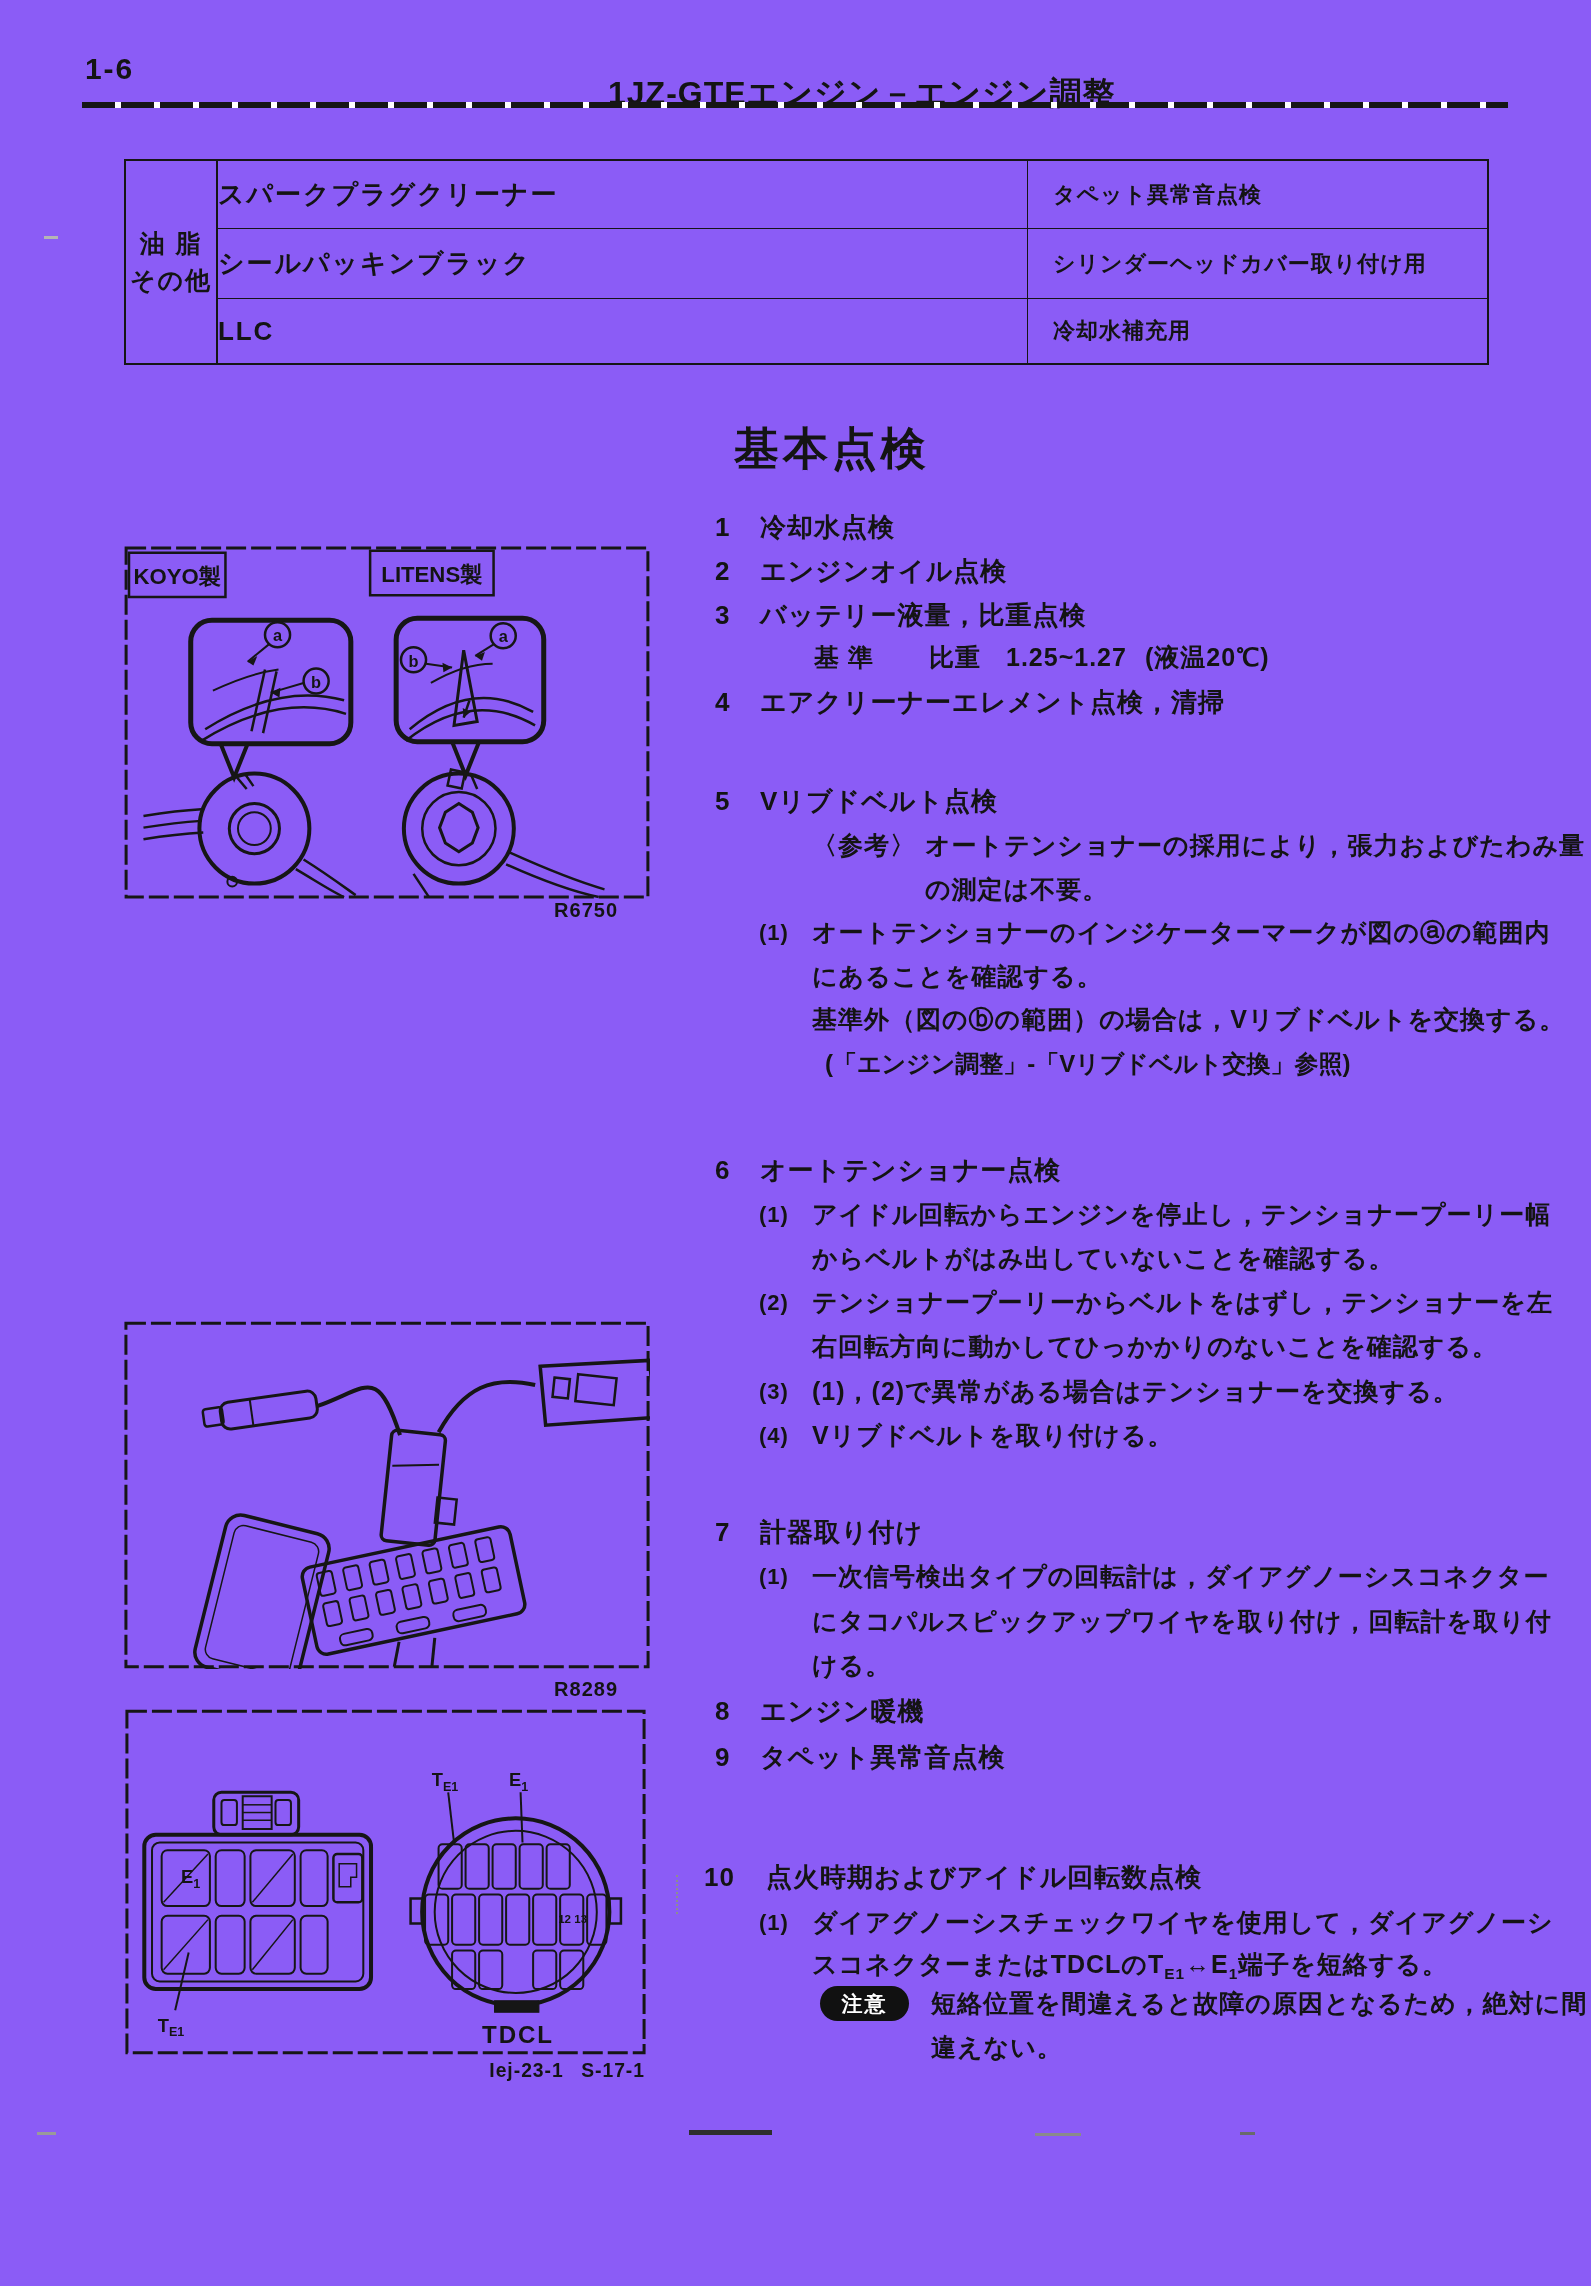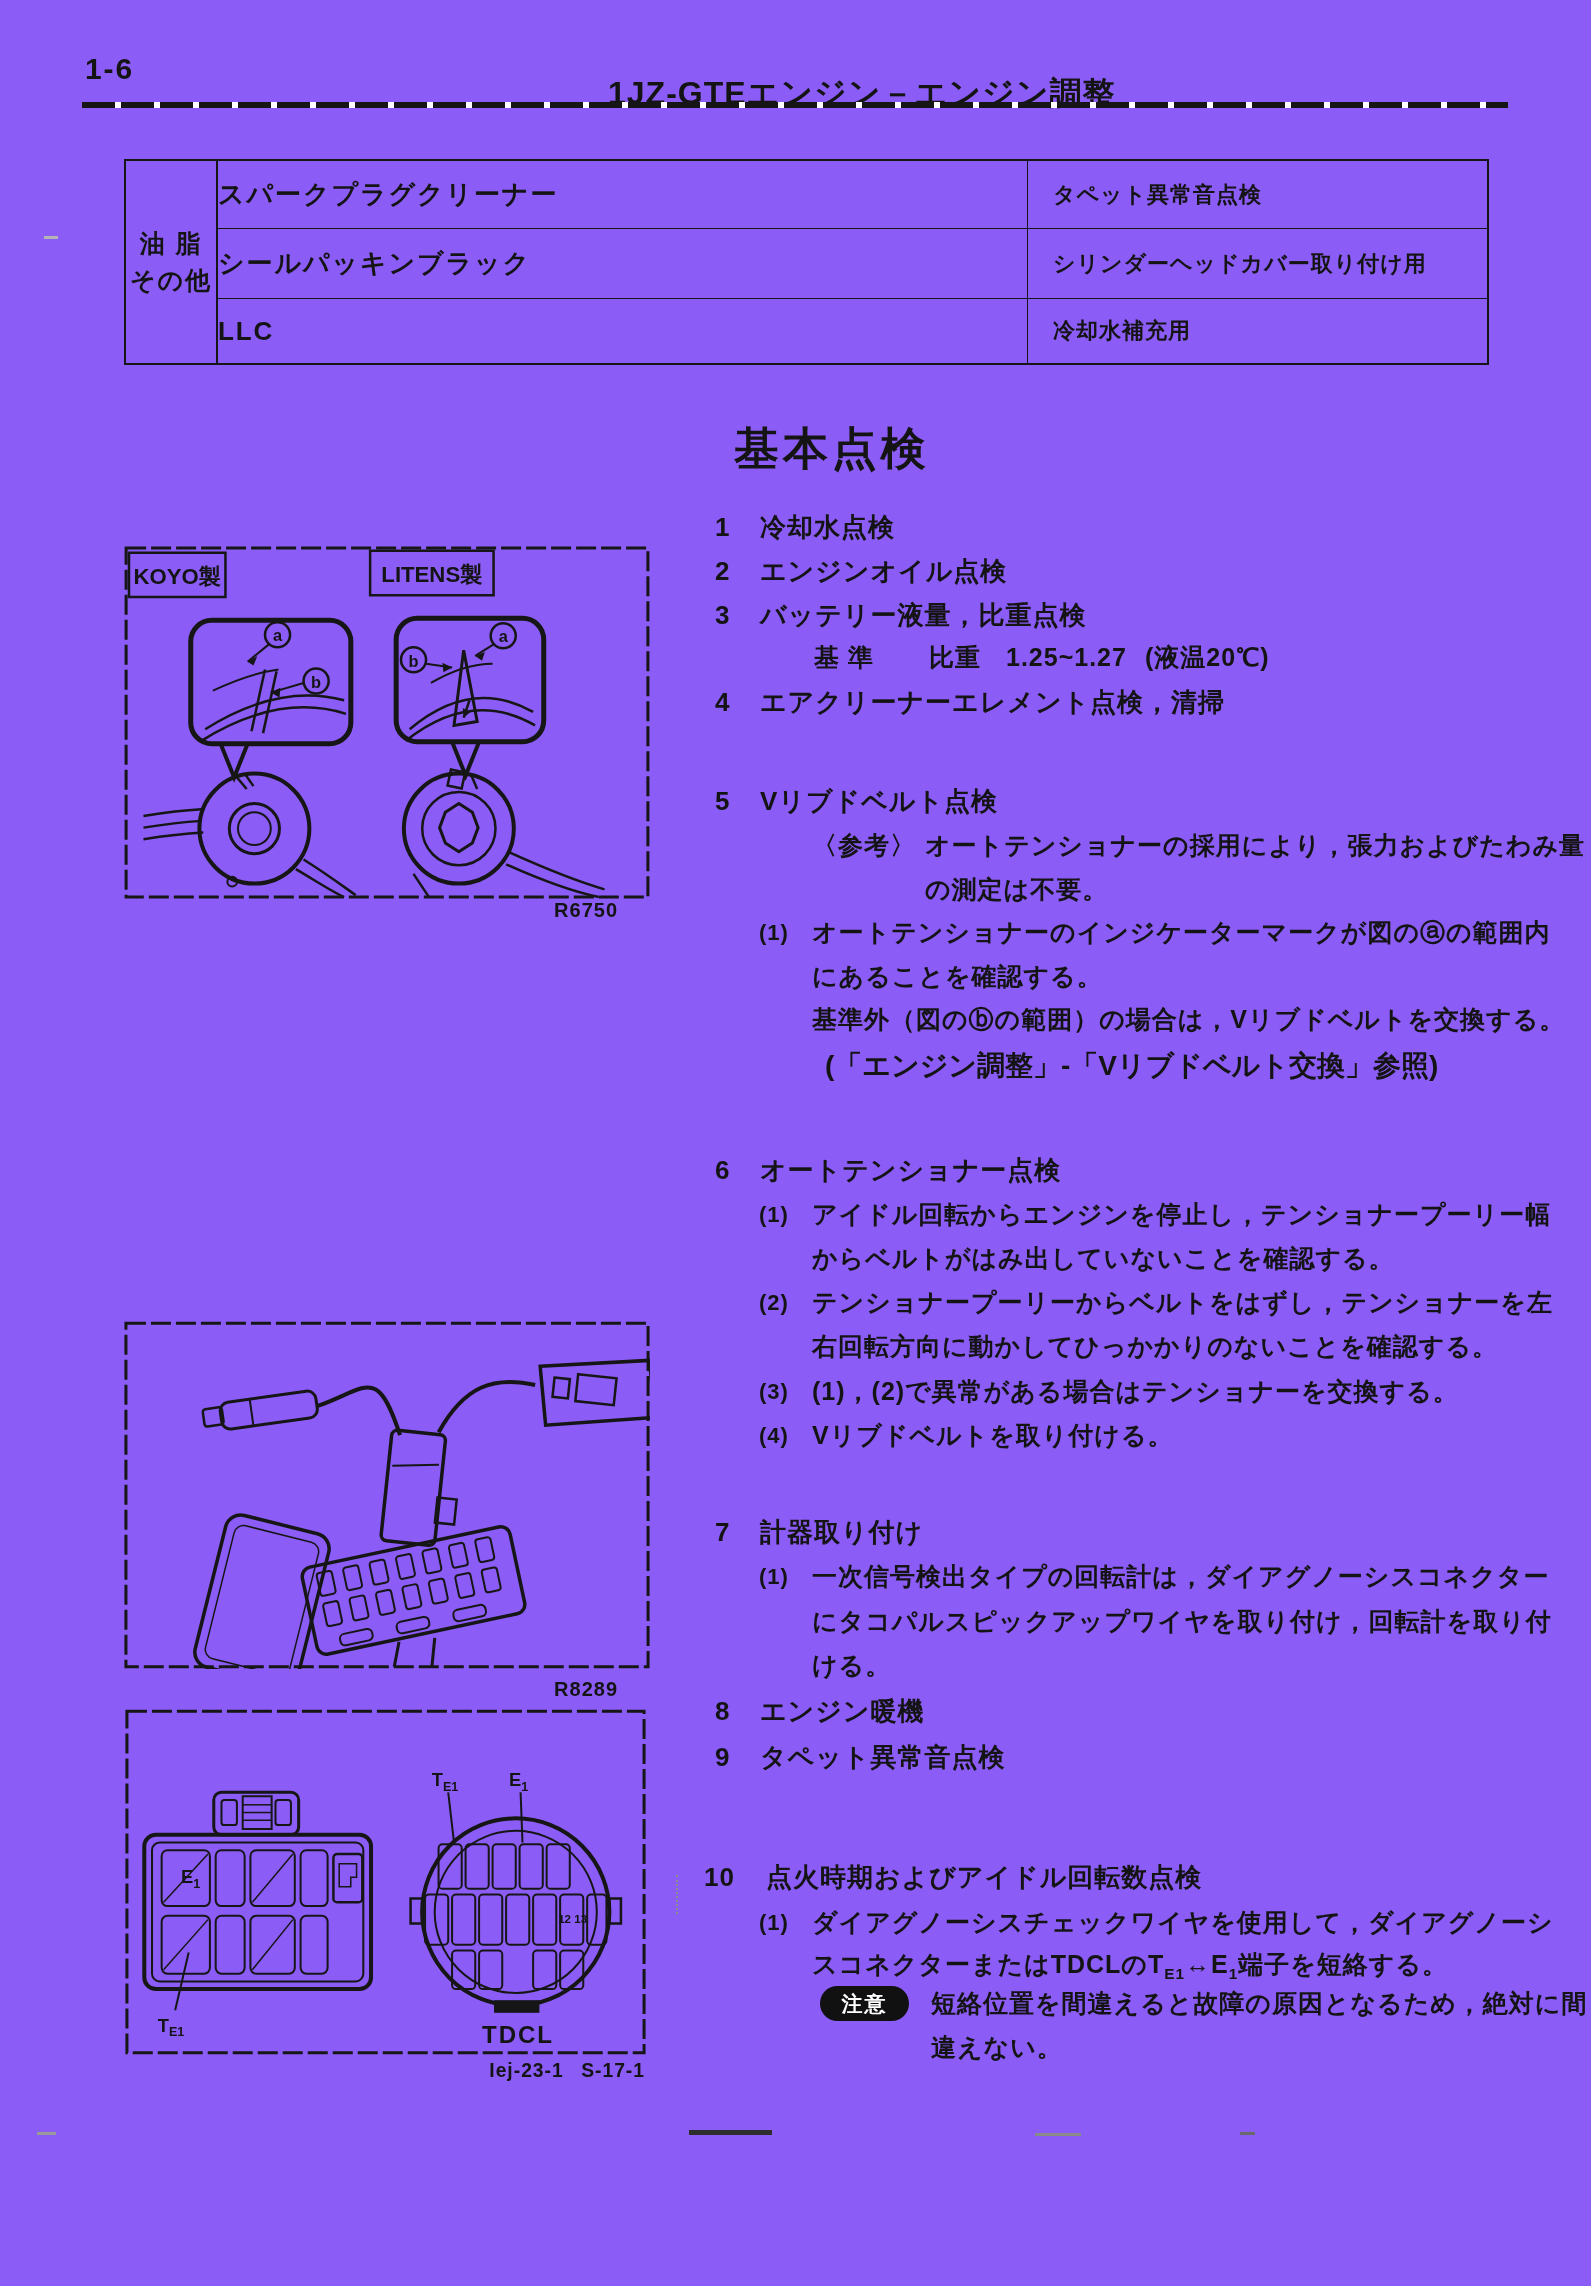--- a/index.html
+++ b/index.html
@@ -8,21 +8,21 @@
     width:1591px;height:2286px;
     margin:0 auto;
     background:#8b5cf6;
     font-family:"Liberation Sans",sans-serif;
     color:#141414;
     overflow:hidden;
   }
   .line{position:absolute;white-space:nowrap;font-size:25px;font-weight:600;letter-spacing:1px;line-height:1.15;}
   .hline{font-weight:800;font-size:26px;}
   .subnum{font-size:22px;font-weight:700;}
-  .small{font-size:28px;font-weight:600;letter-spacing:0;}
+  .small{font-size:24px;font-weight:600;letter-spacing:0;}
   .subs{font-size:15.4px;vertical-align:-5.8px;font-weight:700;}
   .pagenum{position:absolute;left:85px;top:52px;font-size:30px;font-weight:800;letter-spacing:1.9px;}
   .headertitle{position:absolute;left:608px;top:72px;font-size:32px;font-weight:800;letter-spacing:1px;}
   .headrule{position:absolute;left:82px;top:102px;width:1426px;height:5.8px;
     background:repeating-linear-gradient(90deg,#161616 0 33px,#ffffff 33px 39px);}
   
   .mtable{position:absolute;left:124px;top:159px;width:1365px;height:206px;border:2.9px solid #161616;box-sizing:border-box;display:grid;grid-template-columns:92px 810px auto;grid-template-rows:68px 70px auto;}
   .mtable .gcell{grid-row:1/4;grid-column:1;border-right:2.9px solid #161616;display:flex;flex-direction:column;justify-content:center;align-items:center;gap:3.9px;}
   .mtable .gcell div{font-size:25px;font-weight:800;letter-spacing:1.9px;}
   .mcell{border-bottom:1.9px solid #161616;border-right:1.9px solid #161616;display:flex;align-items:center;box-sizing:border-box;}

